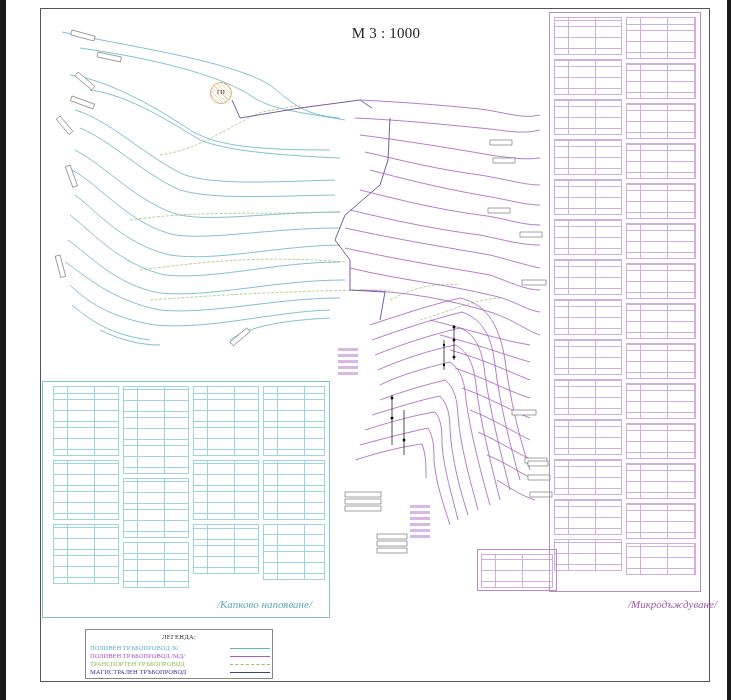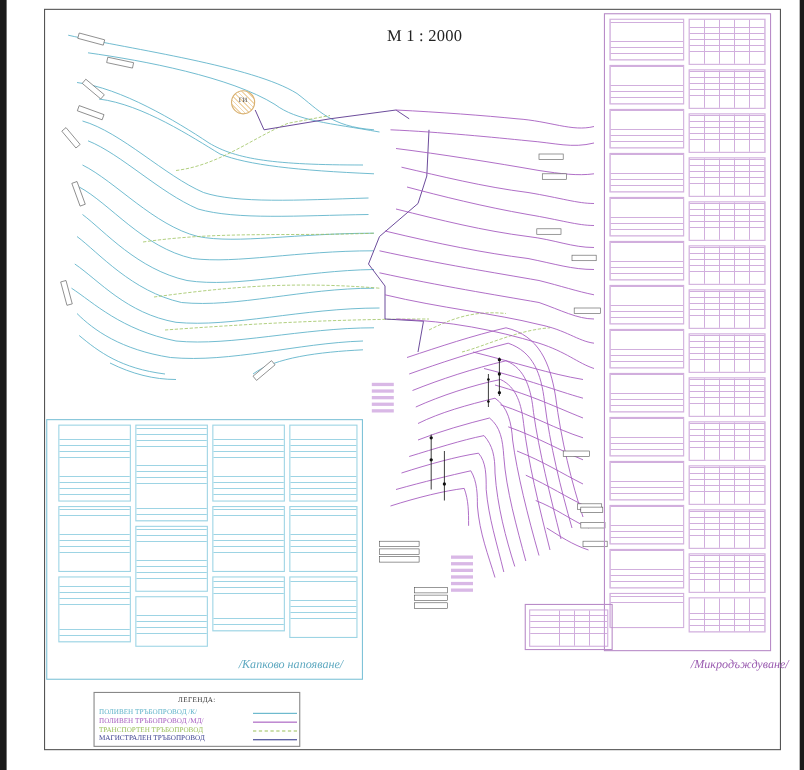--- a/index.html
+++ b/index.html
@@ -162,21 +162,21 @@
     <rect x="345" y="506" width="36" height="5"></rect>
     <rect x="377" y="534" width="30" height="5"></rect>
       <rect x="377" y="541" width="30" height="5"></rect>
     <rect x="377" y="548" width="30" height="5"></rect>
     <rect x="528" y="461" width="20" height="5"></rect>
       <rect x="512" y="410" width="24" height="5"></rect>
   </g>
 </svg>
 
 <div class="title">
-  <div>М 1 : 2000</div>
+  <div>М 3 : 1000</div>
 </div>
 
 <div class="ti">ГИ</div>
 
 <div class="panel panel-drip">
   <div class="tbl blue" style="left:10px;top:4px;width:66px;height:70px;"></div>
   <div class="tbl blue" style="left:80px;top:4px;width:66px;height:88px;"></div>
   <div class="tbl blue" style="left:150px;top:4px;width:66px;height:70px;"></div>
   <div class="tbl blue" style="left:220px;top:4px;width:62px;height:70px;"></div>
   <div class="tbl blue" style="left:10px;top:78px;width:66px;height:60px;"></div>

